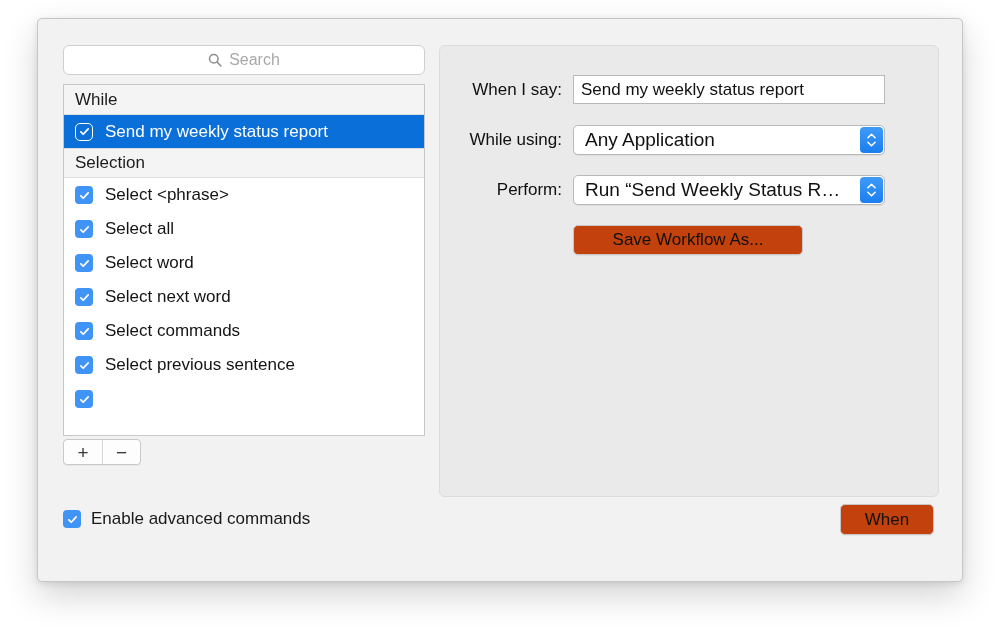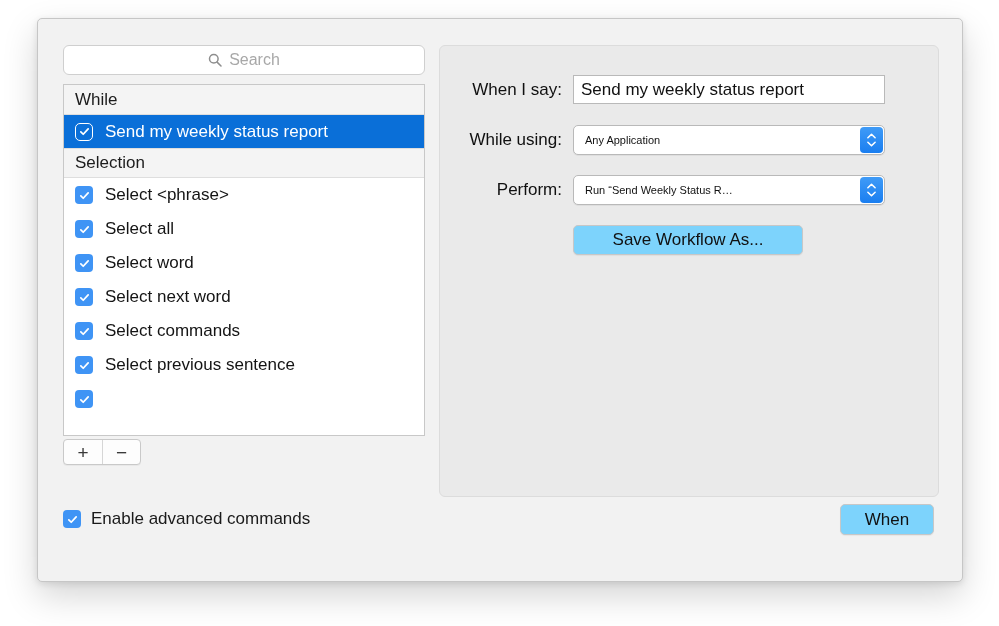--- a/index.html
+++ b/index.html
@@ -148,41 +148,41 @@
   }
 
   .popup {
     position: relative;
     height: 30px;
     background: #ffffff;
     border: 1px solid #b9b9b9;
     border-radius: 5px;
     display: flex; align-items: center;
     padding: 0 34px 0 11px;
-    font-size: 11px;
+    font-size: 19px;
     color: #111111;
     white-space: nowrap;
     overflow: hidden;
     box-shadow: 0 1px 0 rgba(0,0,0,0.05);
   }
   .popup .arrows {
     position: absolute;
     right: 1px; top: 1px;
     width: 23px; height: 26px;
     background: linear-gradient(#3f9bf7, #1a7ef0);
     border-radius: 4px;
     display: flex; flex-direction: column;
     align-items: center; justify-content: center;
     gap: 2px;
   }
   .arrows svg { display: block; }
 
   .push-btn {
     height: 30px;
-    background: #7dd3fc;
+    background: #c2410c;
     border: 1px solid #c7c7c7;
     border-radius: 5px;
     display: inline-flex; align-items: center; justify-content: center;
     font-size: 17px; color: #111111;
     padding: 0 16px;
     box-shadow: 0 1px 1px rgba(0,0,0,0.05);
   }
 
   .done-btn {
     position: absolute;

